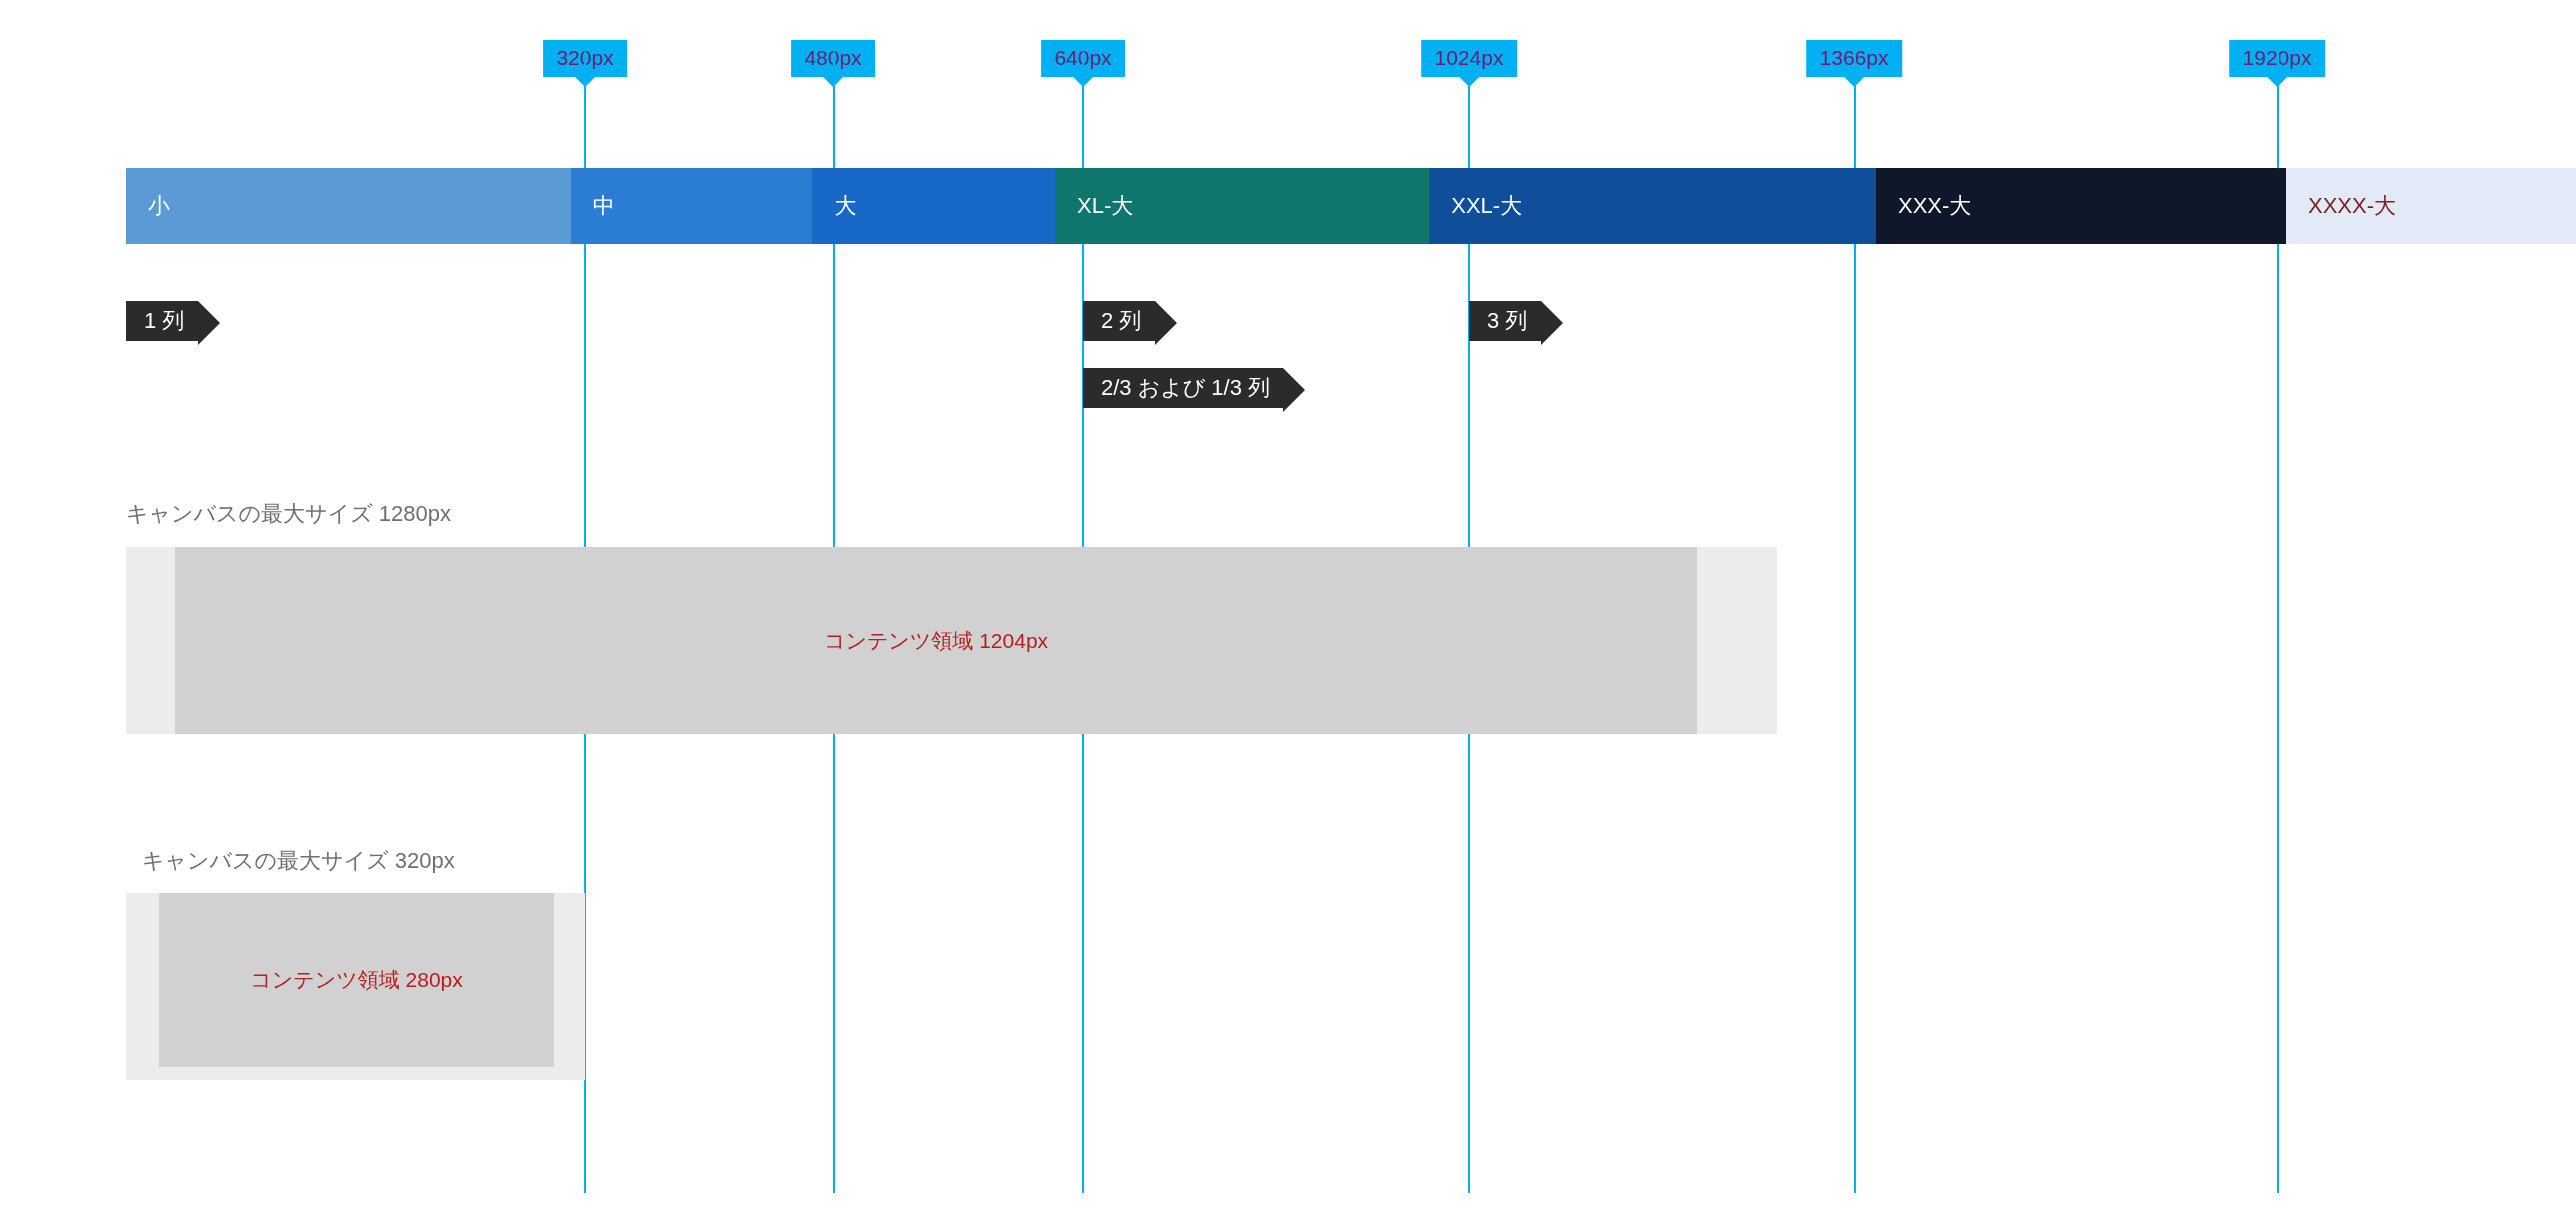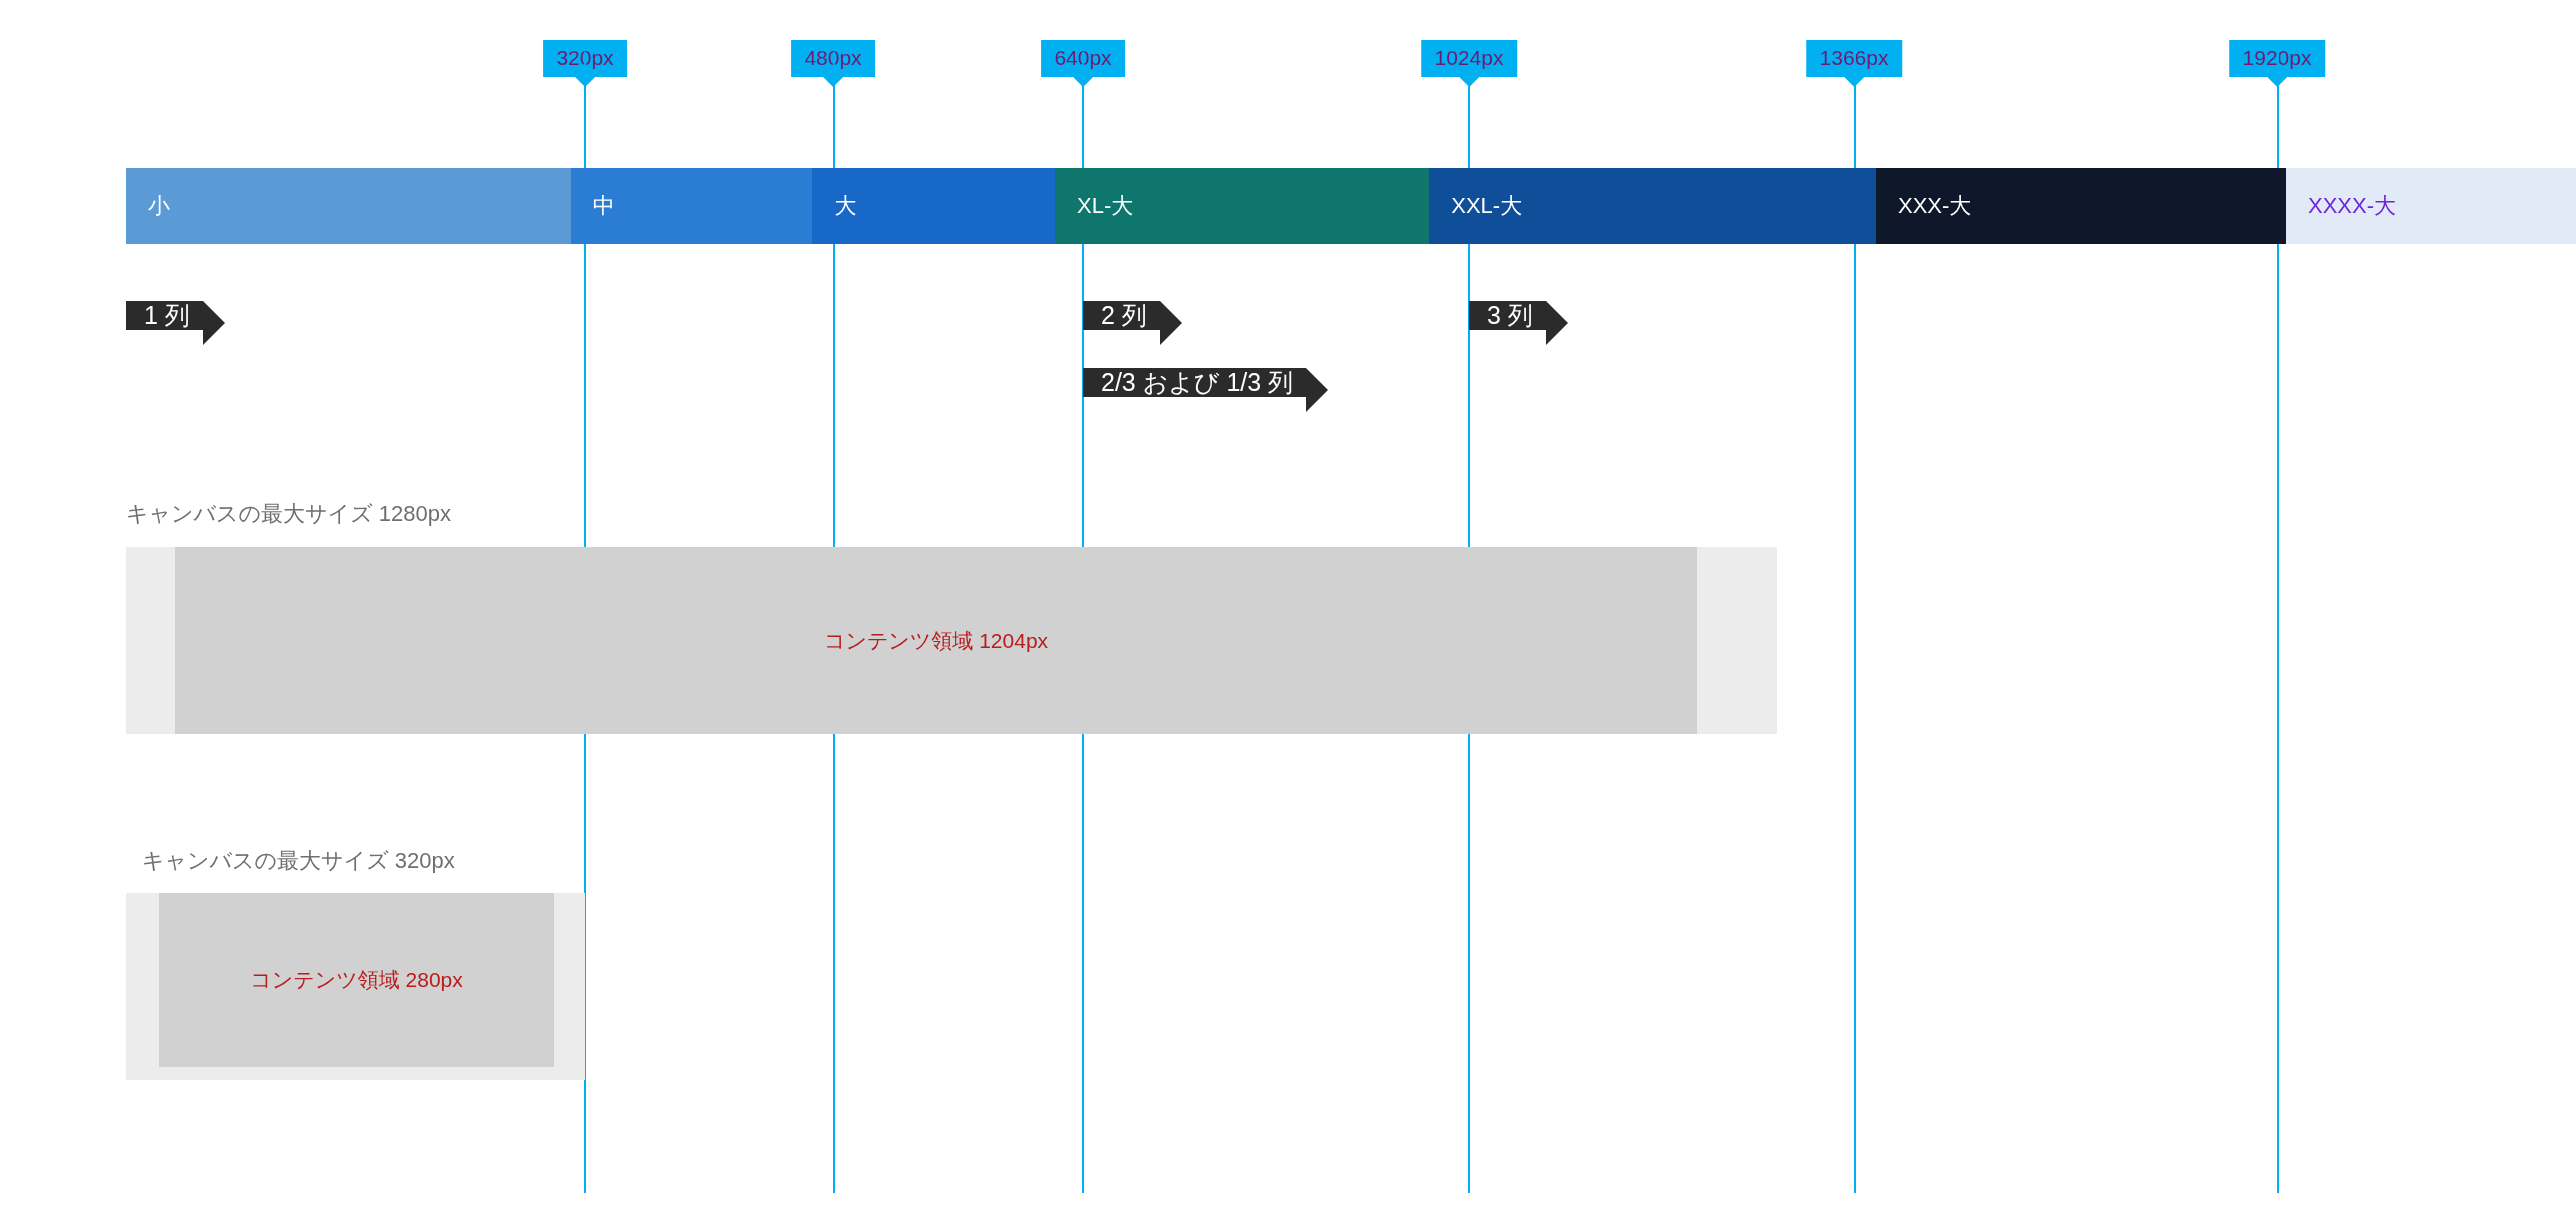--- a/index.html
+++ b/index.html
@@ -65,32 +65,32 @@
     display: flex;
     align-items: center;
     padding-left: 22px;
   }
   .sz-0 { background:#5b9bd5; }
   .sz-1 { background:#2b7cd3; }
   .sz-2 { background:#1868c7; }
   .sz-3 { background:#0f766e; }
   .sz-4 { background:#0f4f9a; }
   .sz-5 { background:#0f172a; }
-  .sz-6 { background:#e1eaf6; color:#6d28d9; }
+  .sz-6 { background:#e1eaf6; color:#7f1d1d; }
 
   
   .col-tag {
     position: absolute;
     background:#2b2b2b;
     color:#fff;
-    font-size:25px;
+    font-size:22px;
     display:flex;
     align-items:center;
     padding:0 13.3px 0 18px;
-    height:29px;
+    height:40px;
     white-space:nowrap;
   }
   .col-tag::after {
     content:"";
     position:absolute;
     right:-22px;
     top:0;
     width:0;height:0;
     border-top:22px solid transparent;
     border-bottom:22px solid transparent;

